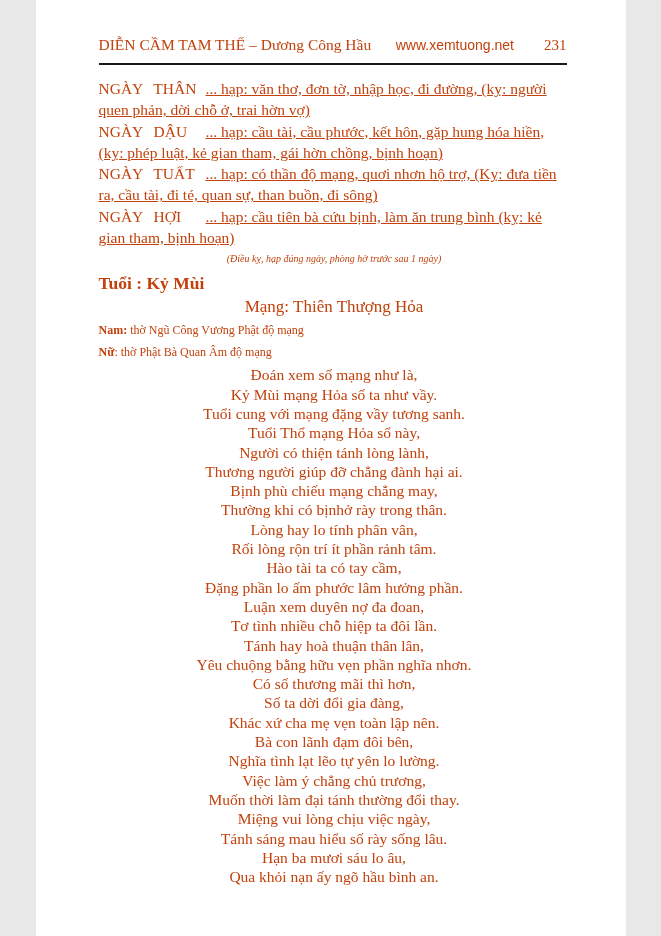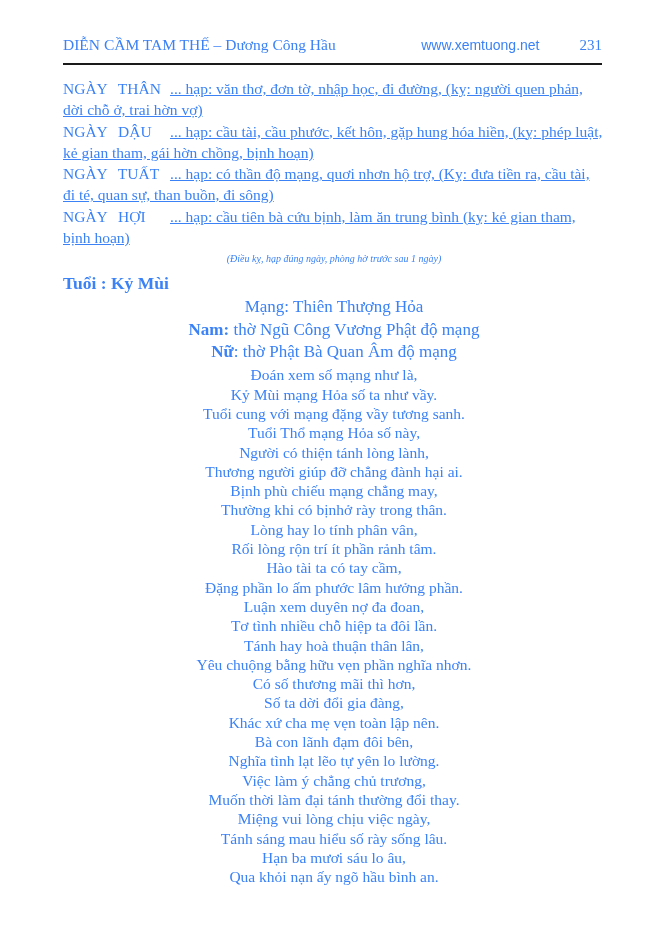--- a/index.html
+++ b/index.html
@@ -1,49 +1,49 @@
 <!DOCTYPE html>
 <html><head>
 <meta charset="utf-8">
 <style>
   html,body{margin:0;padding:0;background:#e8e8e8;}
   .page{
     position:relative;
-    width:661px;height:936px;
+    width:590px;height:936px;
     background:#ffffff;
-    color:#3b82f6;
+    color:#c2410c;
     font-family:"Liberation Serif","DejaVu Serif",serif;
     overflow:hidden;
     margin:0 auto;
   }
   .header{
     margin:0 59px 0 63px;
     padding-top:36px;
     padding-bottom:9px;
     display:flex;
     align-items:baseline;
     border-bottom:2px solid #1a1a1a;
   }
   .header-title{font-size:15.5px;flex:1;white-space:nowrap;}
   .header-site{
     font-family:"Liberation Sans","DejaVu Sans",sans-serif;
     font-size:14px;
-    margin-right:40px;
+    margin-right:30px;
   }
   .header-pagenum{font-size:15px;}
   .content{margin:13px 56px 0 63px;}
   .day{margin:0;font-size:15.5px;line-height:21.3px;text-align:left;text-decoration:underline;}
   .day-label{display:inline-block;width:107px;word-spacing:7px;}
   .note{
     text-align:center;font-style:italic;font-size:10px;
     margin:0;line-height:21px;
   }
   .tuoi{text-align:left;font-weight:bold;font-size:17.5px;margin:2px 0 0;line-height:24px;}
   .mang{text-align:center;font-size:17px;margin:0;line-height:24px;}
-  .tho{text-align:center;font-size:17px;margin:0;line-height:22px;}
+  .tho{text-align:left;font-size:12px;margin:0;line-height:22px;}
   .tho b{font-weight:bold;}
   .poem{margin-top:2px;}
   .poem-line{text-align:center;font-size:15.5px;line-height:19.3px;}
 </style>
 </head>
 <body>
 
 <div class="page">
 
   <div class="header">

